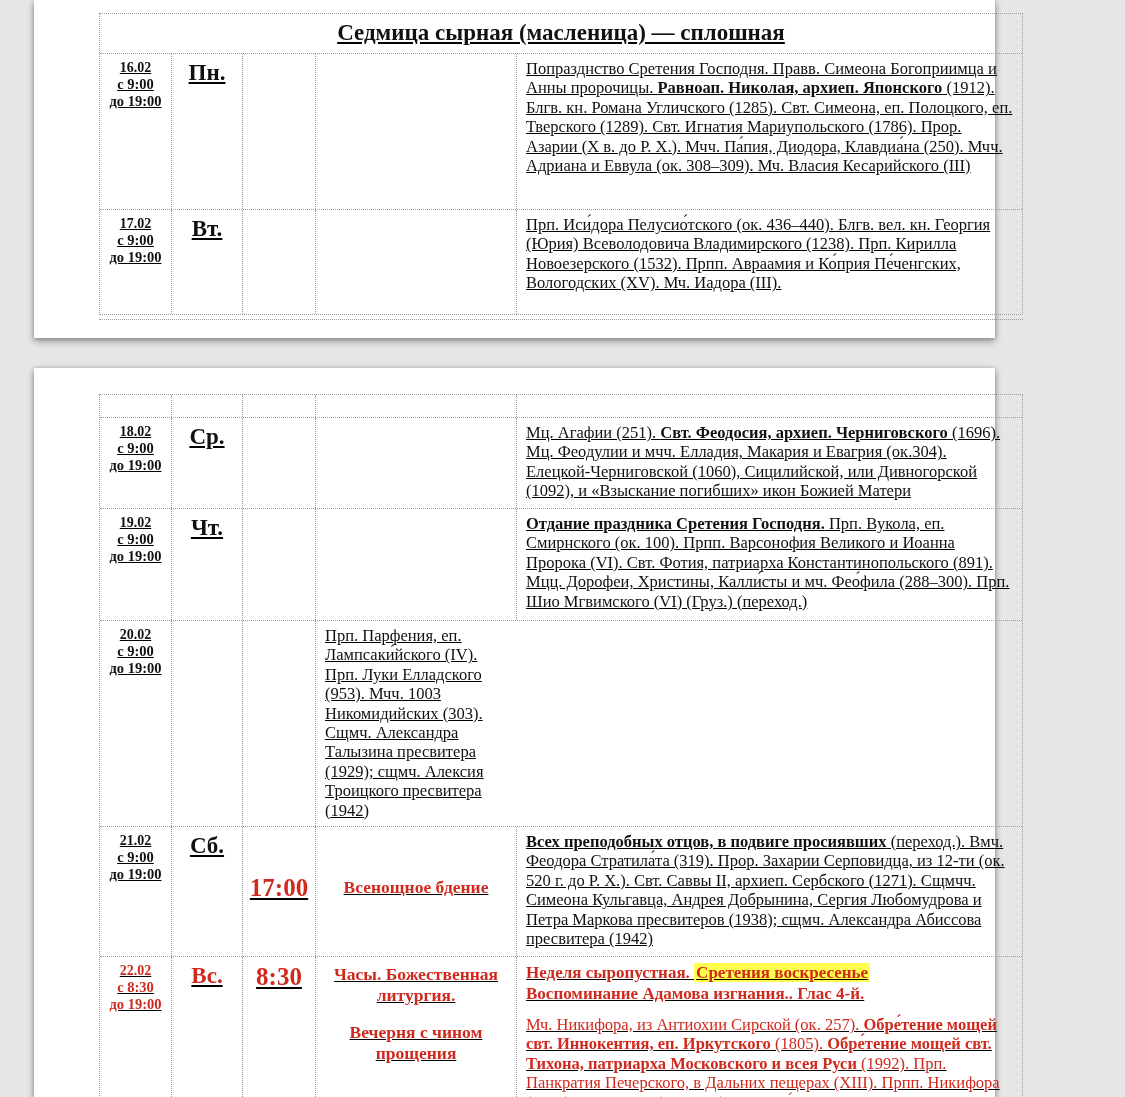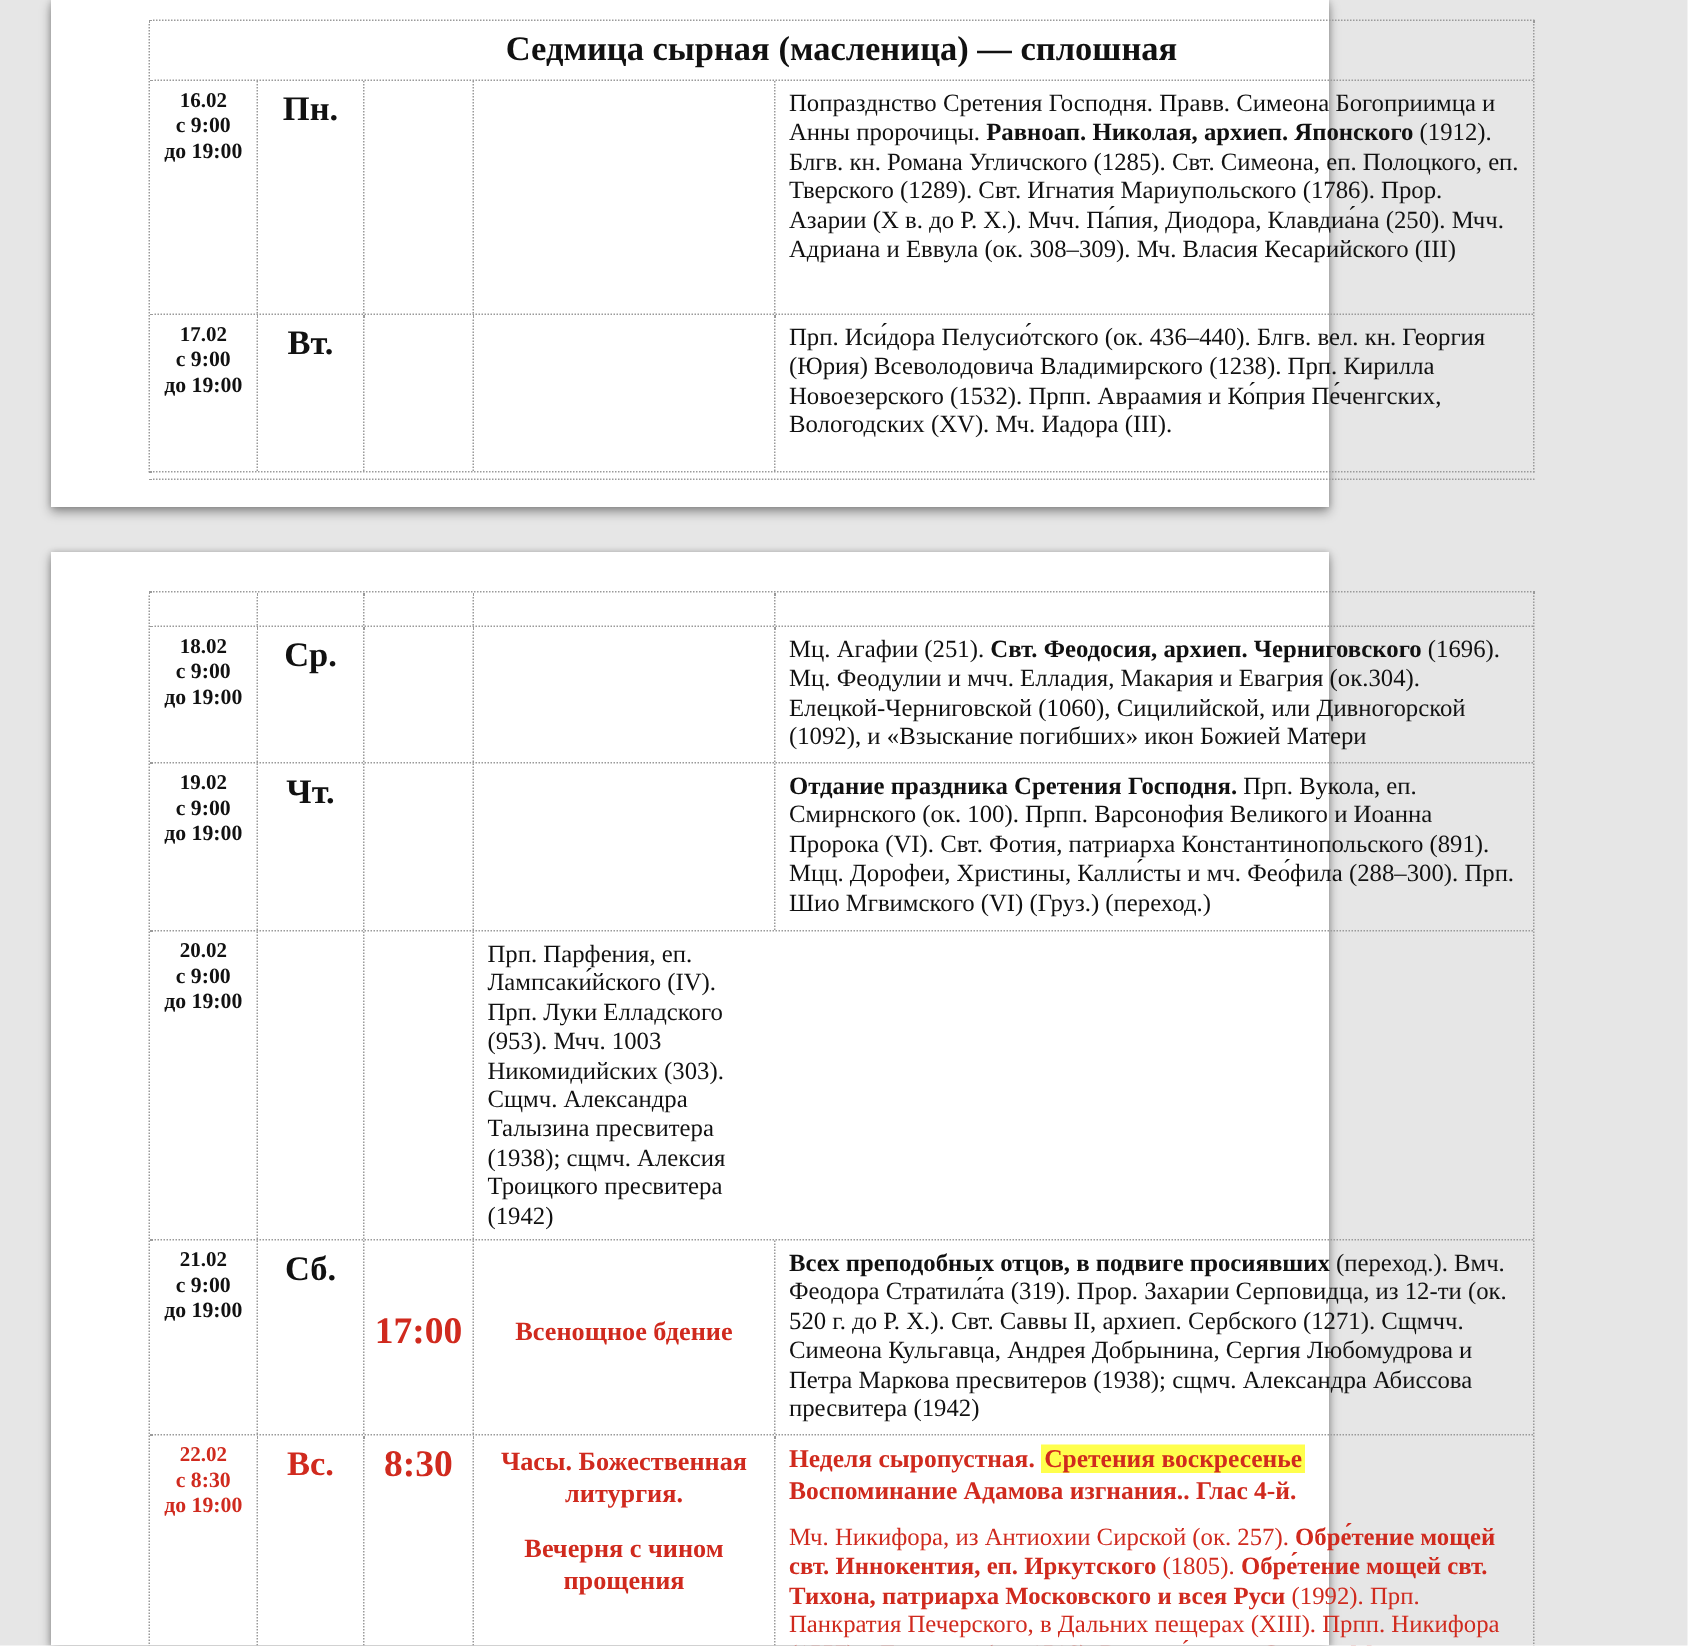--- a/index.html
+++ b/index.html
@@ -1,20 +1,20 @@
 <!DOCTYPE html>
 <html style="--red: #d02a1e; --hl: #ffff4d;"><head>
 <meta charset="utf-8">
 <style>
   :root{ --red:#d02a1e; --hl:#ffff4d; --border:#9a9a9a; }
   *{margin:0;padding:0;box-sizing:border-box;}
   html,body{width:1125px;height:1097px;overflow:hidden;}
   body{background:#e6e6e6;font-family:"Liberation Serif","DejaVu Serif",serif;position:relative;}
-  .page{position:absolute;left:34px;width:852px;background:#fff;
-        box-shadow:0 3px 7px rgba(0,0,0,.38),0 0 4px rgba(0,0,0,.18);}
+  .page{position:absolute;left:34px;width:961px;background:#fff;
+        box-shadow:0 3px 7px rgba(0,0,0,.38),0 0 4px rgba(0,0,0,.18);text-decoration:underline;}
   .page.p1{top:0;height:338px;}
   .page.p2{top:368px;height:729px;}
   .tbl{margin-left:65px;width:924px;border:1px dotted var(--border);}
   .p1 .tbl{margin-top:13px;}
   .p2 .tbl{margin-top:26px;}
   .cutline{margin-left:65px;width:924px;border-top:1px dotted var(--border);margin-top:4px;}
   .title-row{border-bottom:1px dotted var(--border);text-align:center;
              font-weight:bold;font-size:23px;padding:6px 4px 7px;color:#111;}
   .row{display:grid;grid-template-columns:72px 71px 73px 201px auto;}
   .row + .row{border-top:1px dotted var(--border);}
@@ -115,21 +115,21 @@
         </div>
         <div class="row" style="min-height: 93px;">
           <div class="cell c-date">
             <div class="d">20.02</div>
             <div class="h">с 9:00</div>
             <div class="h">до 19:00</div>
           </div>
           <div class="cell c-time"></div>
           <div class="cell c-serv"></div>
           <div class="cell c-desc">
-            <div class="para"><span>Прп. Парфения, еп. Лампсаки́йского (IV). Прп. Луки Елладского (953). Мчч. 1003 Никомидийских (303). Сщмч. Александра Талызина пресвитера (1938); сщмч. Алексия Троицкого пресвитера (1942)</span></div>
+            <div class="para"><span>Прп. Парфения, еп. Лампсаки́йского (IV). Прп. Луки Елладского (953). Мчч. 1003 Никомидийских (303). Сщмч. Александра Талызина пресвитера (1929); сщмч. Алексия Троицкого пресвитера (1942)</span></div>
           </div>
         </div>
         <div class="row" style="min-height: 130px;">
           <div class="cell c-date">
             <div class="d">21.02</div>
             <div class="h">с 9:00</div>
             <div class="h">до 19:00</div>
           </div>
           <div class="cell c-day">Сб.</div>
           <div class="cell c-time v-mid">17:00</div>

